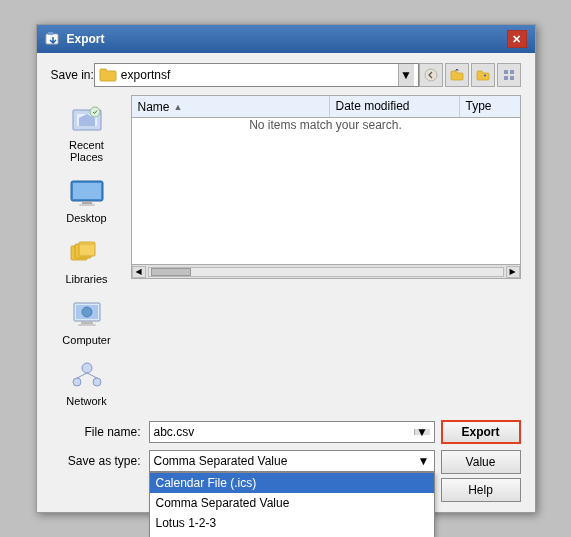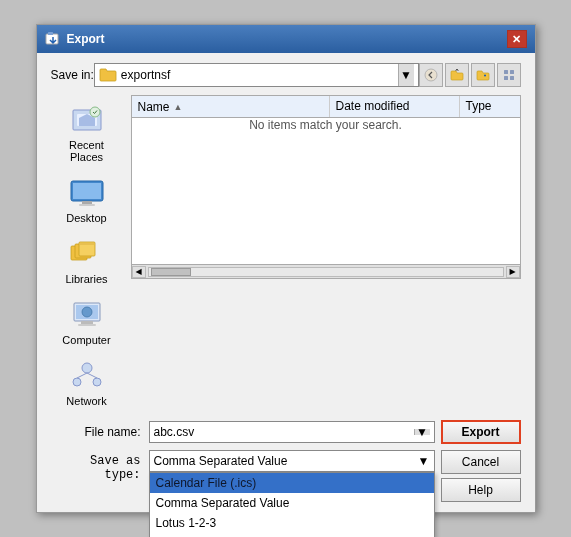--- a/index.html
+++ b/index.html
@@ -295,21 +295,21 @@
       z-index: 10;
       box-shadow: 2px 2px 4px rgba(0,0,0,0.2);
     }
     .dropdown-item {
       padding: 3px 6px;
       font-size: 12px;
       cursor: pointer;
     }
     .dropdown-item.selected {
       background: #3470c8;
-      color: #0f172a;
+      color: #ffffff;
     }
   </style>
 </head>
 <body>
 
 <div class="dialog">
 
   <div class="title-bar">
     <div class="title-bar-left">
       <svg width="16" height="16" viewBox="0 0 16 16">
@@ -458,38 +458,38 @@
             <span>abc.csv</span>
             <div class="text-input-arrow">▼</div>
           </div>
           <div class="btn-export">
             <span>Export</span>
           </div>
         </div>
       </div>
 
       <div class="form-row" style="align-items:flex-start;">
-        <span class="form-label" style="margin-top:4px;font-family:Liberation Mono, monospace;">Save as type:</span>
+        <span class="form-label" style="margin-top:4px;">Save as type:</span>
         <div class="form-input-area" style="align-items:flex-start;">
           <div class="dropdown-open">
             <div class="dropdown-select">
               <span>Comma Separated Value</span>
               <span>▼</span>
             </div>
             <div class="dropdown-list">
               <div class="dropdown-item selected">Calendar File (.ics)</div>
               <div class="dropdown-item">Comma Separated Value</div>
               <div class="dropdown-item">Lotus 1-2-3</div>
               <div class="dropdown-item">Structured Text</div>
 
             </div>
           </div>
           <div class="side-buttons">
             <div class="btn-normal">
-              <span>Cancel</span>
+              <span>Value</span>
             </div>
             <div class="btn-normal">
               <span>Help</span>
             </div>
           </div>
         </div>
       </div>
     </div>
   </div>
 </div>

